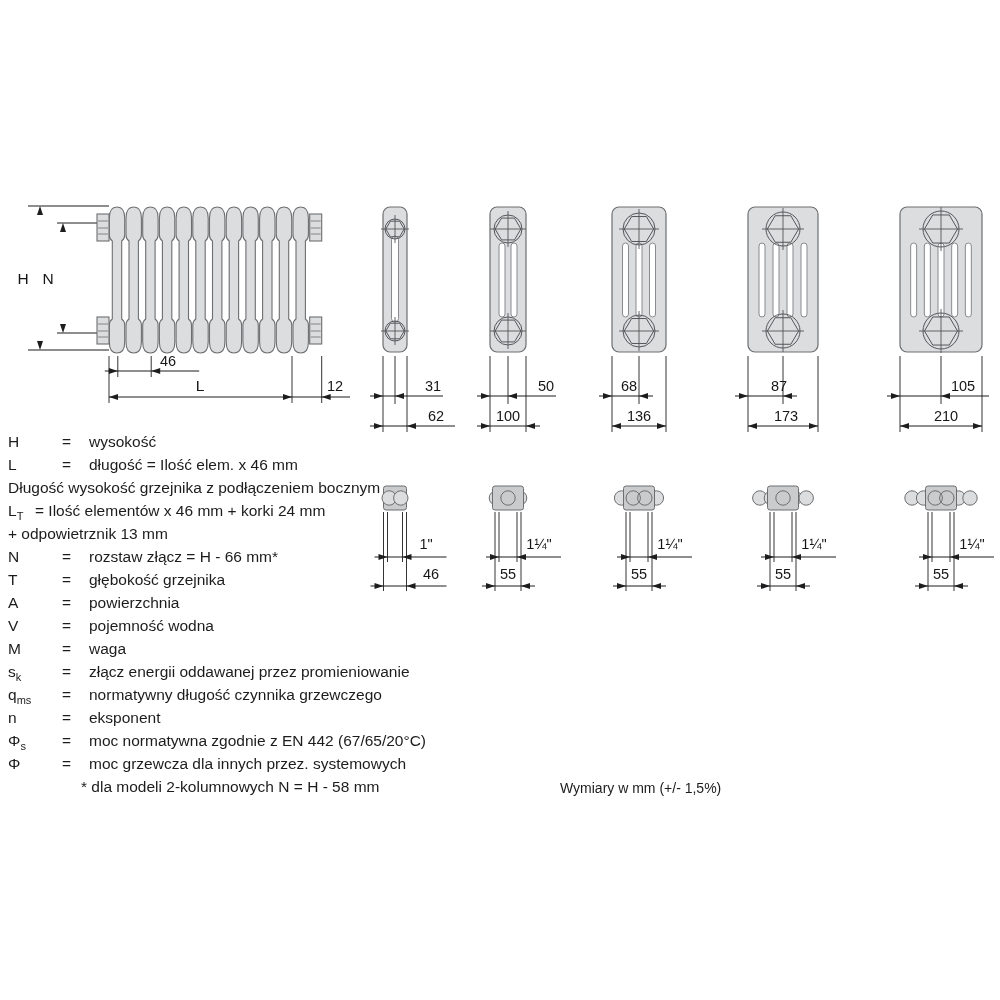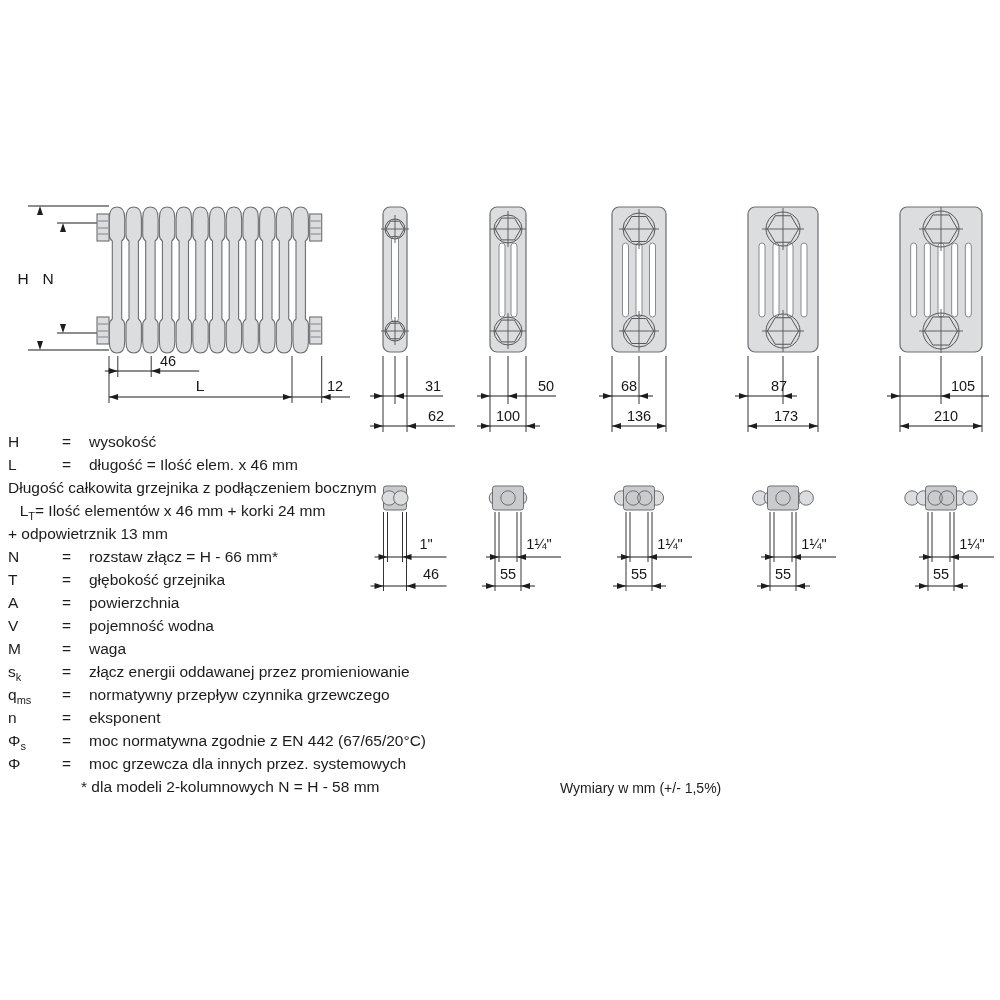--- a/index.html
+++ b/index.html
@@ -2,21 +2,21 @@
 <html><head>
 <meta charset="utf-8">
 <style>
   html,body{margin:0;padding:0;background:#ffffff;}
   #page{position:relative;width:1000px;height:1000px;background:#fff;overflow:hidden;
         font-family:"Liberation Sans", sans-serif;color:#1c1c1c;}
   #drawing{position:absolute;left:0;top:0;}
   #legend{position:absolute;left:8px;top:430px;width:480px;font-size:15.5px;line-height:23px;}
   .lrow{display:flex;white-space:nowrap;height:23px;align-items:baseline;}
   .lterm{width:54px;flex:none;}
-  .lrow.inline .lterm{width:27px;text-align:right;}
+  .lrow.inline .lterm{width:27px;}
   .leq{width:27px;flex:none;}
   .ldef{flex:none;}
   .lrow.indent{padding-left:73px;align-items:flex-end;}
   sub{font-size:11px;}
   #footer-note{position:absolute;left:560px;top:780px;font-size:14px;}
   svg text{font-family:"Liberation Sans", sans-serif;}
 </style>
 </head>
 <body>
 
@@ -288,21 +288,21 @@
         <span class="lterm">H</span>
         <span class="leq">=</span>
         <span class="ldef">wysokość</span>
       </div>
       <div class="lrow cols">
         <span class="lterm">L</span>
         <span class="leq">=</span>
         <span class="ldef">długość = Ilość elem. x 46 mm</span>
       </div>
       <div class="lrow full">
-        <span class="ldef">Długość całkowita grzejnika z podłączeniem bocznym</span>
+        <span class="ldef">Długość wysokość grzejnika z podłączeniem bocznym</span>
       </div>
       <div class="lrow inline">
         <span class="lterm">L<sub>T</sub></span>
         <span class="ldef">= Ilość elementów x 46 mm + korki 24 mm</span>
       </div>
       <div class="lrow full">
         <span class="ldef">+ odpowietrznik 13 mm</span>
       </div>
       <div class="lrow cols">
         <span class="lterm">N</span>
@@ -330,21 +330,21 @@
         <span class="ldef">waga</span>
       </div>
       <div class="lrow cols">
         <span class="lterm">s<sub>k</sub></span>
         <span class="leq">=</span>
         <span class="ldef">złącz energii oddawanej przez promieniowanie</span>
       </div>
       <div class="lrow cols">
         <span class="lterm">q<sub>ms</sub></span>
         <span class="leq">=</span>
-        <span class="ldef">normatywny przepływ czynnika grzewczego</span>
+        <span class="ldef">normatywny długość czynnika grzewczego</span>
       </div>
       <div class="lrow cols">
         <span class="lterm">n</span>
         <span class="leq">=</span>
         <span class="ldef">eksponent</span>
       </div>
       <div class="lrow cols">
         <span class="lterm">Φ<sub>s</sub></span>
         <span class="leq">=</span>
         <span class="ldef">moc normatywna zgodnie z EN 442 (67/65/20°C)</span>

